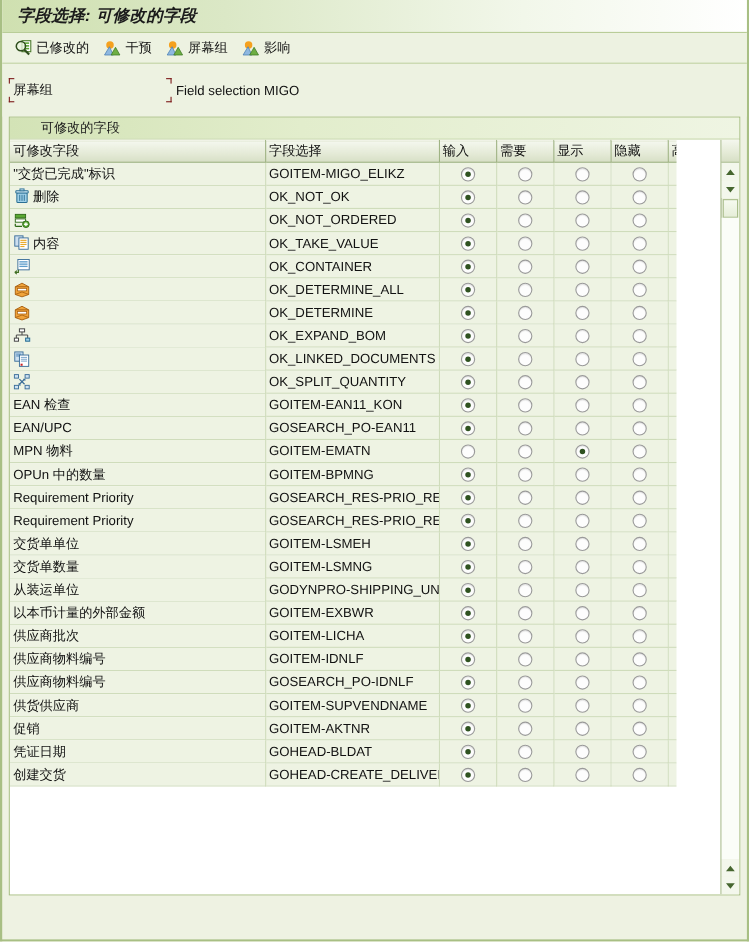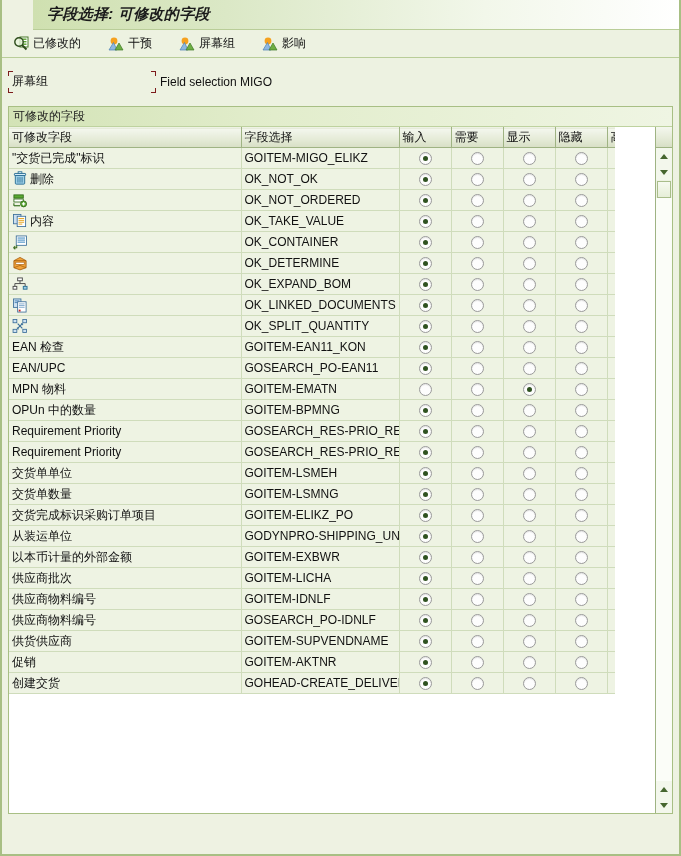--- a/index.html
+++ b/index.html
@@ -21,38 +21,37 @@
     overflow: hidden;
   }
 
   
   .titlebar {
     height: 30px;
     background: linear-gradient(to right, #cfe0b0 0%, #dbe8c6 30%, #f2f7ea 70%, #ffffff 100%);
     border-bottom: 1px solid #b9cd98;
     display: flex; align-items: center;
     padding-left: 14px;
-    margin-left: 31px;
   }
   .titlebar .title {
     font-style: italic;
     font-weight: bold;
     font-size: 15px;
     color: #1b1b1b;
     letter-spacing: .3px;
   }
 
   
   .toolbar {
     height: 28px;
     background: #edf2e1;
     border-bottom: 1px solid #b9cd98;
     display: flex; align-items: center;
     padding-left: 8px;
-    gap: 16px;
+    gap: 2px;
   }
   .tbtn {
     display: flex; align-items: center;
     height: 22px;
     padding: 0 7px 0 2px;
     border: 1px solid transparent;
     cursor: default;
     font-size: 12px; color: #111;
     white-space: nowrap;
   }
@@ -95,21 +94,21 @@
     background: #f4f8ec;
     height: 708px;
     display: flex; flex-direction: column;
   }
   .groupbox .gb-title {
     height: 20px;
     background: linear-gradient(to right, #d3e3b6 0%, #e2edcc 40%, #eff5e3 100%);
     border-bottom: 1px solid #bed29f;
     font-size: 12px; color: #1b1b1b;
     display: flex; align-items: center;
-    padding-left: 4px;
+    padding-left: 28px;
   }
 
   
   .tablewrap {
     flex: 1;
     display: flex;
     overflow: hidden;
     background: #ffffff;
     gap: 40px;
   }
@@ -391,20 +390,34 @@
                 <td class="c-opt"><span class="radio"></span></td>
                 <td class="c-opt"><span class="cbox"></span></td>
               </tr>
               <tr>
                 <td class="c-label"><span class="rowicon"><svg viewBox="0 0 16 16" width="16" height="15">
       <path d="M1.5 5 L8 1.5 L14.5 5 L14.5 12.5 L8 14.8 L1.5 12.5 Z" fill="#f0a33a" stroke="#a85f10" stroke-width="0.9"></path>
       <path d="M1.5 5 L14.5 5" stroke="#a85f10" stroke-width="0.9"></path>
       <rect x="3.5" y="6.6" width="9" height="2.4" fill="#ffffff" stroke="#a85f10" stroke-width="0.7"></rect>
       <path d="M1.5 12.5 L8 10 L14.5 12.5" fill="none" stroke="#a85f10" stroke-width="0.8"></path>
     </svg></span><span></span></td>
+                <td class="c-tech">OK_DETERMINE_ALL</td>
+                <td class="c-opt"><span class="radio on"></span></td>
+                <td class="c-opt"><span class="radio"></span></td>
+                <td class="c-opt"><span class="radio"></span></td>
+                <td class="c-opt"><span class="radio"></span></td>
+                <td class="c-opt"><span class="cbox"></span></td>
+              </tr>
+              <tr>
+                <td class="c-label"><span class="rowicon"><svg viewBox="0 0 16 16" width="16" height="15">
+      <path d="M1.5 5 L8 1.5 L14.5 5 L14.5 12.5 L8 14.8 L1.5 12.5 Z" fill="#f0a33a" stroke="#a85f10" stroke-width="0.9"></path>
+      <path d="M1.5 5 L14.5 5" stroke="#a85f10" stroke-width="0.9"></path>
+      <rect x="3.5" y="6.6" width="9" height="2.4" fill="#ffffff" stroke="#a85f10" stroke-width="0.7"></rect>
+      <path d="M1.5 12.5 L8 10 L14.5 12.5" fill="none" stroke="#a85f10" stroke-width="0.8"></path>
+    </svg></span><span></span></td>
                 <td class="c-tech">OK_DETERMINE</td>
                 <td class="c-opt"><span class="radio on"></span></td>
                 <td class="c-opt"><span class="radio"></span></td>
                 <td class="c-opt"><span class="radio"></span></td>
                 <td class="c-opt"><span class="radio"></span></td>
                 <td class="c-opt"><span class="cbox"></span></td>
               </tr>
               <tr>
                 <td class="c-label"><span class="rowicon"><svg viewBox="0 0 16 16" width="16" height="15">
       <rect x="5.5" y="1" width="5" height="3" fill="#ffffff" stroke="#4a4a4a" stroke-width="1"></rect>
@@ -523,29 +536,20 @@
               <tr>
                 <td class="c-label"><span>交货单数量</span></td>
                 <td class="c-tech">GOITEM-LSMNG</td>
                 <td class="c-opt"><span class="radio on"></span></td>
                 <td class="c-opt"><span class="radio"></span></td>
                 <td class="c-opt"><span class="radio"></span></td>
                 <td class="c-opt"><span class="radio"></span></td>
                 <td class="c-opt"><span class="cbox"></span></td>
               </tr>
               <tr>
-                <td class="c-label"><span>交货完成标识采购订单项目</span></td>
-                <td class="c-tech">GOITEM-ELIKZ_PO</td>
-                <td class="c-opt"><span class="radio on"></span></td>
-                <td class="c-opt"><span class="radio"></span></td>
-                <td class="c-opt"><span class="radio"></span></td>
-                <td class="c-opt"><span class="radio"></span></td>
-                <td class="c-opt"><span class="cbox"></span></td>
-              </tr>
-              <tr>
                 <td class="c-label"><span>从装运单位</span></td>
                 <td class="c-tech">GODYNPRO-SHIPPING_UNIT</td>
                 <td class="c-opt"><span class="radio on"></span></td>
                 <td class="c-opt"><span class="radio"></span></td>
                 <td class="c-opt"><span class="radio"></span></td>
                 <td class="c-opt"><span class="radio"></span></td>
                 <td class="c-opt"><span class="cbox"></span></td>
               </tr>
               <tr>
                 <td class="c-label"><span>以本币计量的外部金额</span></td>
@@ -588,20 +592,29 @@
                 <td class="c-tech">GOITEM-SUPVENDNAME</td>
                 <td class="c-opt"><span class="radio on"></span></td>
                 <td class="c-opt"><span class="radio"></span></td>
                 <td class="c-opt"><span class="radio"></span></td>
                 <td class="c-opt"><span class="radio"></span></td>
                 <td class="c-opt"><span class="cbox"></span></td>
               </tr>
               <tr>
                 <td class="c-label"><span>促销</span></td>
                 <td class="c-tech">GOITEM-AKTNR</td>
+                <td class="c-opt"><span class="radio on"></span></td>
+                <td class="c-opt"><span class="radio"></span></td>
+                <td class="c-opt"><span class="radio"></span></td>
+                <td class="c-opt"><span class="radio"></span></td>
+                <td class="c-opt"><span class="cbox"></span></td>
+              </tr>
+              <tr>
+                <td class="c-label"><span>凭证日期</span></td>
+                <td class="c-tech">GOHEAD-BLDAT</td>
                 <td class="c-opt"><span class="radio on"></span></td>
                 <td class="c-opt"><span class="radio"></span></td>
                 <td class="c-opt"><span class="radio"></span></td>
                 <td class="c-opt"><span class="radio"></span></td>
                 <td class="c-opt"><span class="cbox"></span></td>
               </tr>
               <tr>
                 <td class="c-label"><span>创建交货</span></td>
                 <td class="c-tech">GOHEAD-CREATE_DELIVERY</td>
                 <td class="c-opt"><span class="radio on"></span></td>

